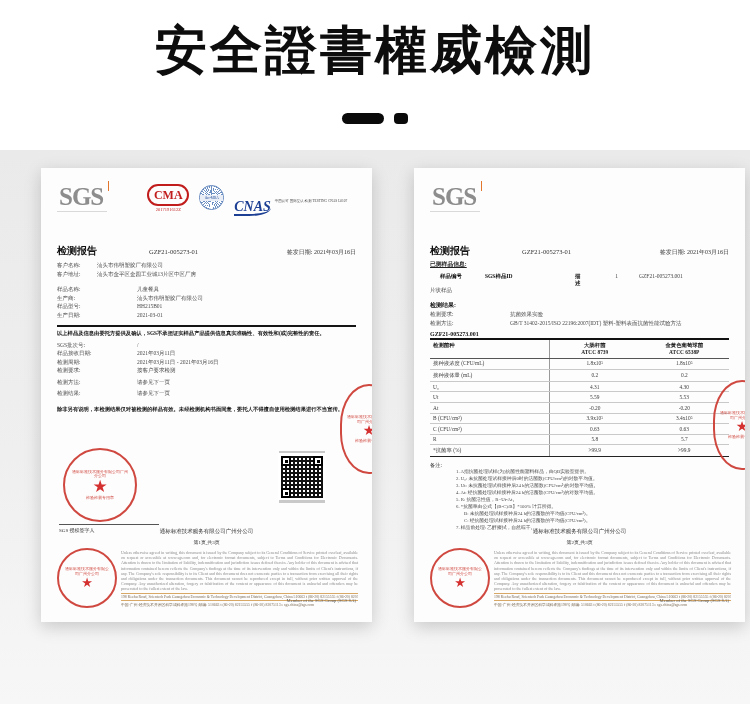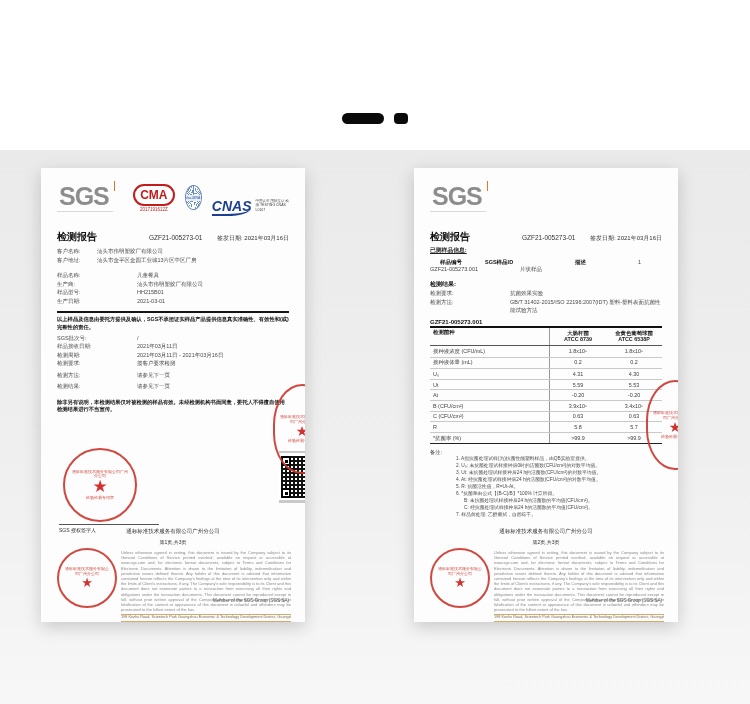--- a/index.html
+++ b/index.html
@@ -12,45 +12,45 @@
     font-size:52px; font-weight:900; color:#0d0d0d; letter-spacing:3px; }
   .dash-group { position:absolute; top:113px; left:0; width:100%; display:flex; justify-content:center; gap:10px; }
   .dash-bar { width:42px; height:11px; border-radius:6px; background:#0a0a0a; }
   .dash-dot { width:14px; height:11px; border-radius:4px; background:#0a0a0a; }
 
   
   .backdrop { position:absolute; top:150px; left:0; right:0; bottom:0;
     background:linear-gradient(180deg,#eaeaea 0%,#efefef 55%,#f7f7f7 100%); }
 
   
-  .cert { position:absolute; top:168px; width:264px; height:454px; background:#fdfdfd;
-    box-shadow:0 5px 16px rgba(0,0,0,0.18); overflow:hidden; padding:12px 16px 0 16px; }
+  .cert { position:absolute; top:168px; width:331px; height:454px; background:#fdfdfd;
+    box-shadow:0 5px 16px rgba(0,0,0,0.18); overflow:hidden; padding:12px 16px 0 16px;font-family:Liberation Serif, serif; }
   .cert-left { left:41px; }
   .cert-right { left:414px; }
 
   
   .logo-row { display:flex; align-items:flex-start; gap:10px; height:36px; margin-top:4px; }
   .sgs-logo { font-size:25px; font-weight:800; color:#8d8d8d; letter-spacing:-1px; line-height:1;
     border-bottom:1px solid #d9d9d9; padding:0 4px 2px 2px; position:relative; }
   .sgs-logo::after { content:""; position:absolute; right:-2px; top:-3px; width:1px; height:10px; background:#e2762d; }
-  .cma-box { text-align:center; margin-left:10px; }
+  .cma-box { text-align:center; margin-left:30px; }
   .cma-shape { width:42px; height:22px; border:2.5px solid #c21d1d; border-radius:11px;
     color:#c21d1d; font-weight:800; font-size:12px; display:flex; align-items:center; justify-content:center; }
   .cma-num { font-size:4.5px; color:#c21d1d; margin-top:1px; }
   .ilac-circle { width:25px; height:25px; border-radius:50%; border:1px solid #5d83bb; margin-top:1px;
     background:repeating-conic-gradient(#6b8fc2 0deg 4deg,#ffffff 4deg 12deg); position:relative; }
   .ilac-circle::after { content:attr(data-label); position:absolute; inset:9px 0 auto 0; background:#e9eef6;
     color:#27509b; font-size:3.5px; text-align:center; line-height:6px; height:6px; }
   .cnas-wrap { display:flex; gap:4px; margin-top:15px; }
   .cnas-text { font-size:14px; font-weight:900; font-style:italic; color:#1c3f94;
     border-bottom:2px solid #1c3f94; border-radius:0 0 60%/8px; line-height:1.1; }
   .cnas-lines { font-size:3.5px; color:#444; line-height:1.25; }
 
   
-  .rep-head { display:flex; align-items:baseline; margin-top:10px;justify-content:flex-end; }
+  .rep-head { display:flex; align-items:baseline; margin-top:24px;justify-content:flex-end; }
   .rep-title { font-size:10px; font-weight:800; color:#111; width:92px; }
   .rep-no { font-size:6.5px; color:#333; flex:1; }
   .rep-date { font-size:6px; color:#333; }
 
   
   .c-row { display:flex; font-size:5.5px; color:#4a4a4a; line-height:1.55; }
   .c-row .lbl { flex:none; }
   .lbl-s { width:40px; }
   .lbl-w { width:80px; }
 
@@ -117,20 +117,21 @@
 
   
   .bottom-caption { position:absolute; top:640px; left:0; width:100%; text-align:center;
     font-size:27px; color:#212121; letter-spacing:1px; }
 </style>
 </head>
 <body>
 
 <div class="stage">
 
+  <div class="main-title">安全證書權威檢測</div>
   <div class="dash-group">
     <div class="dash-bar"></div>
     <div class="dash-dot"></div>
   </div>
 
   <div class="backdrop"></div>
 
   <div class="cert cert-left">
 
     <div class="logo-row">

